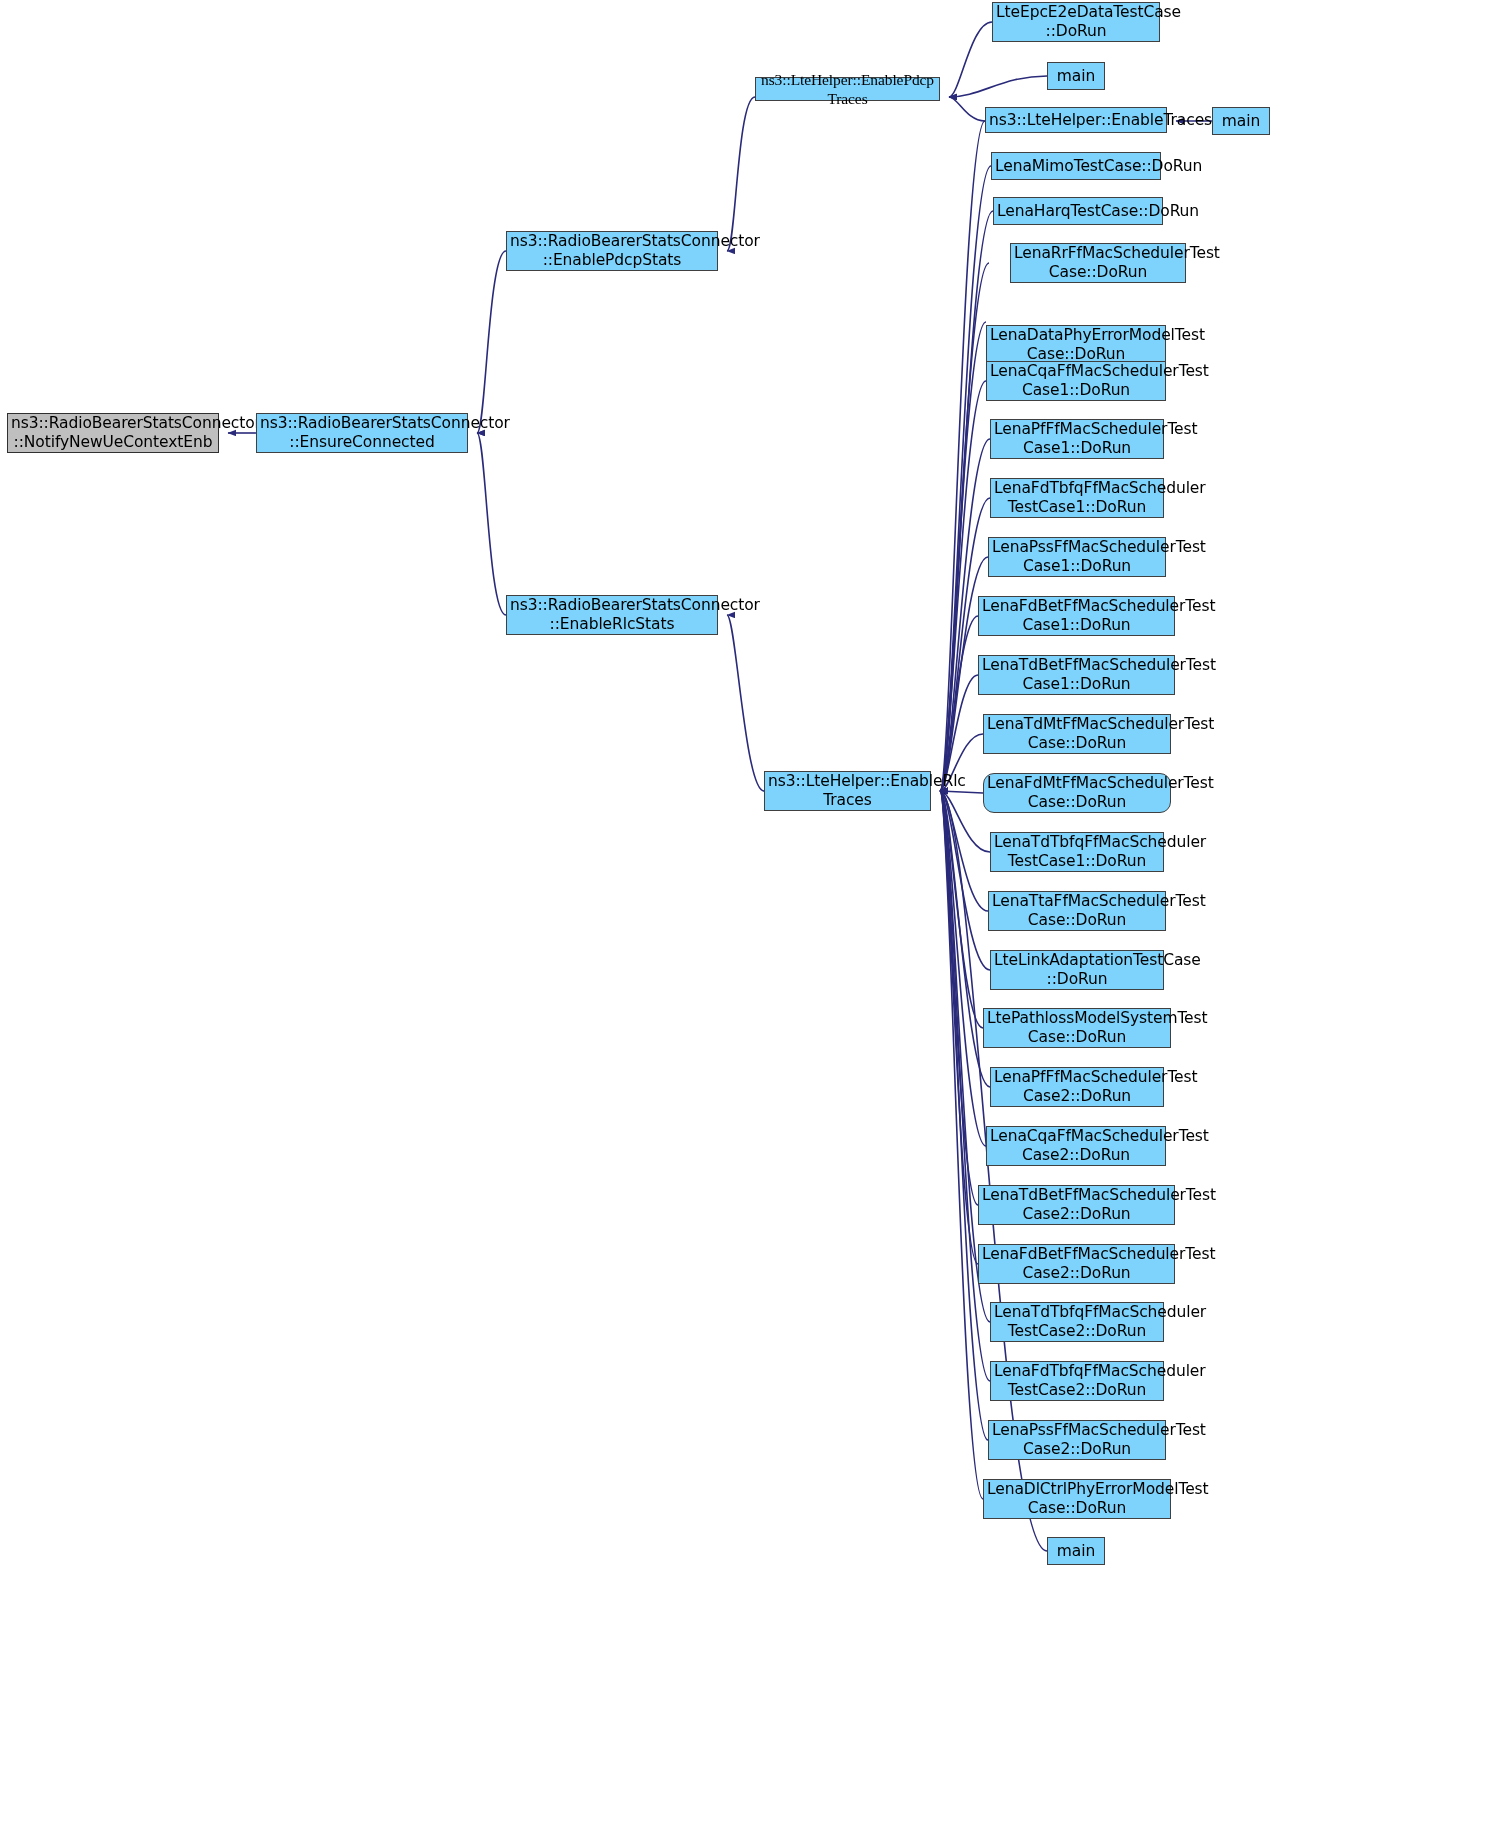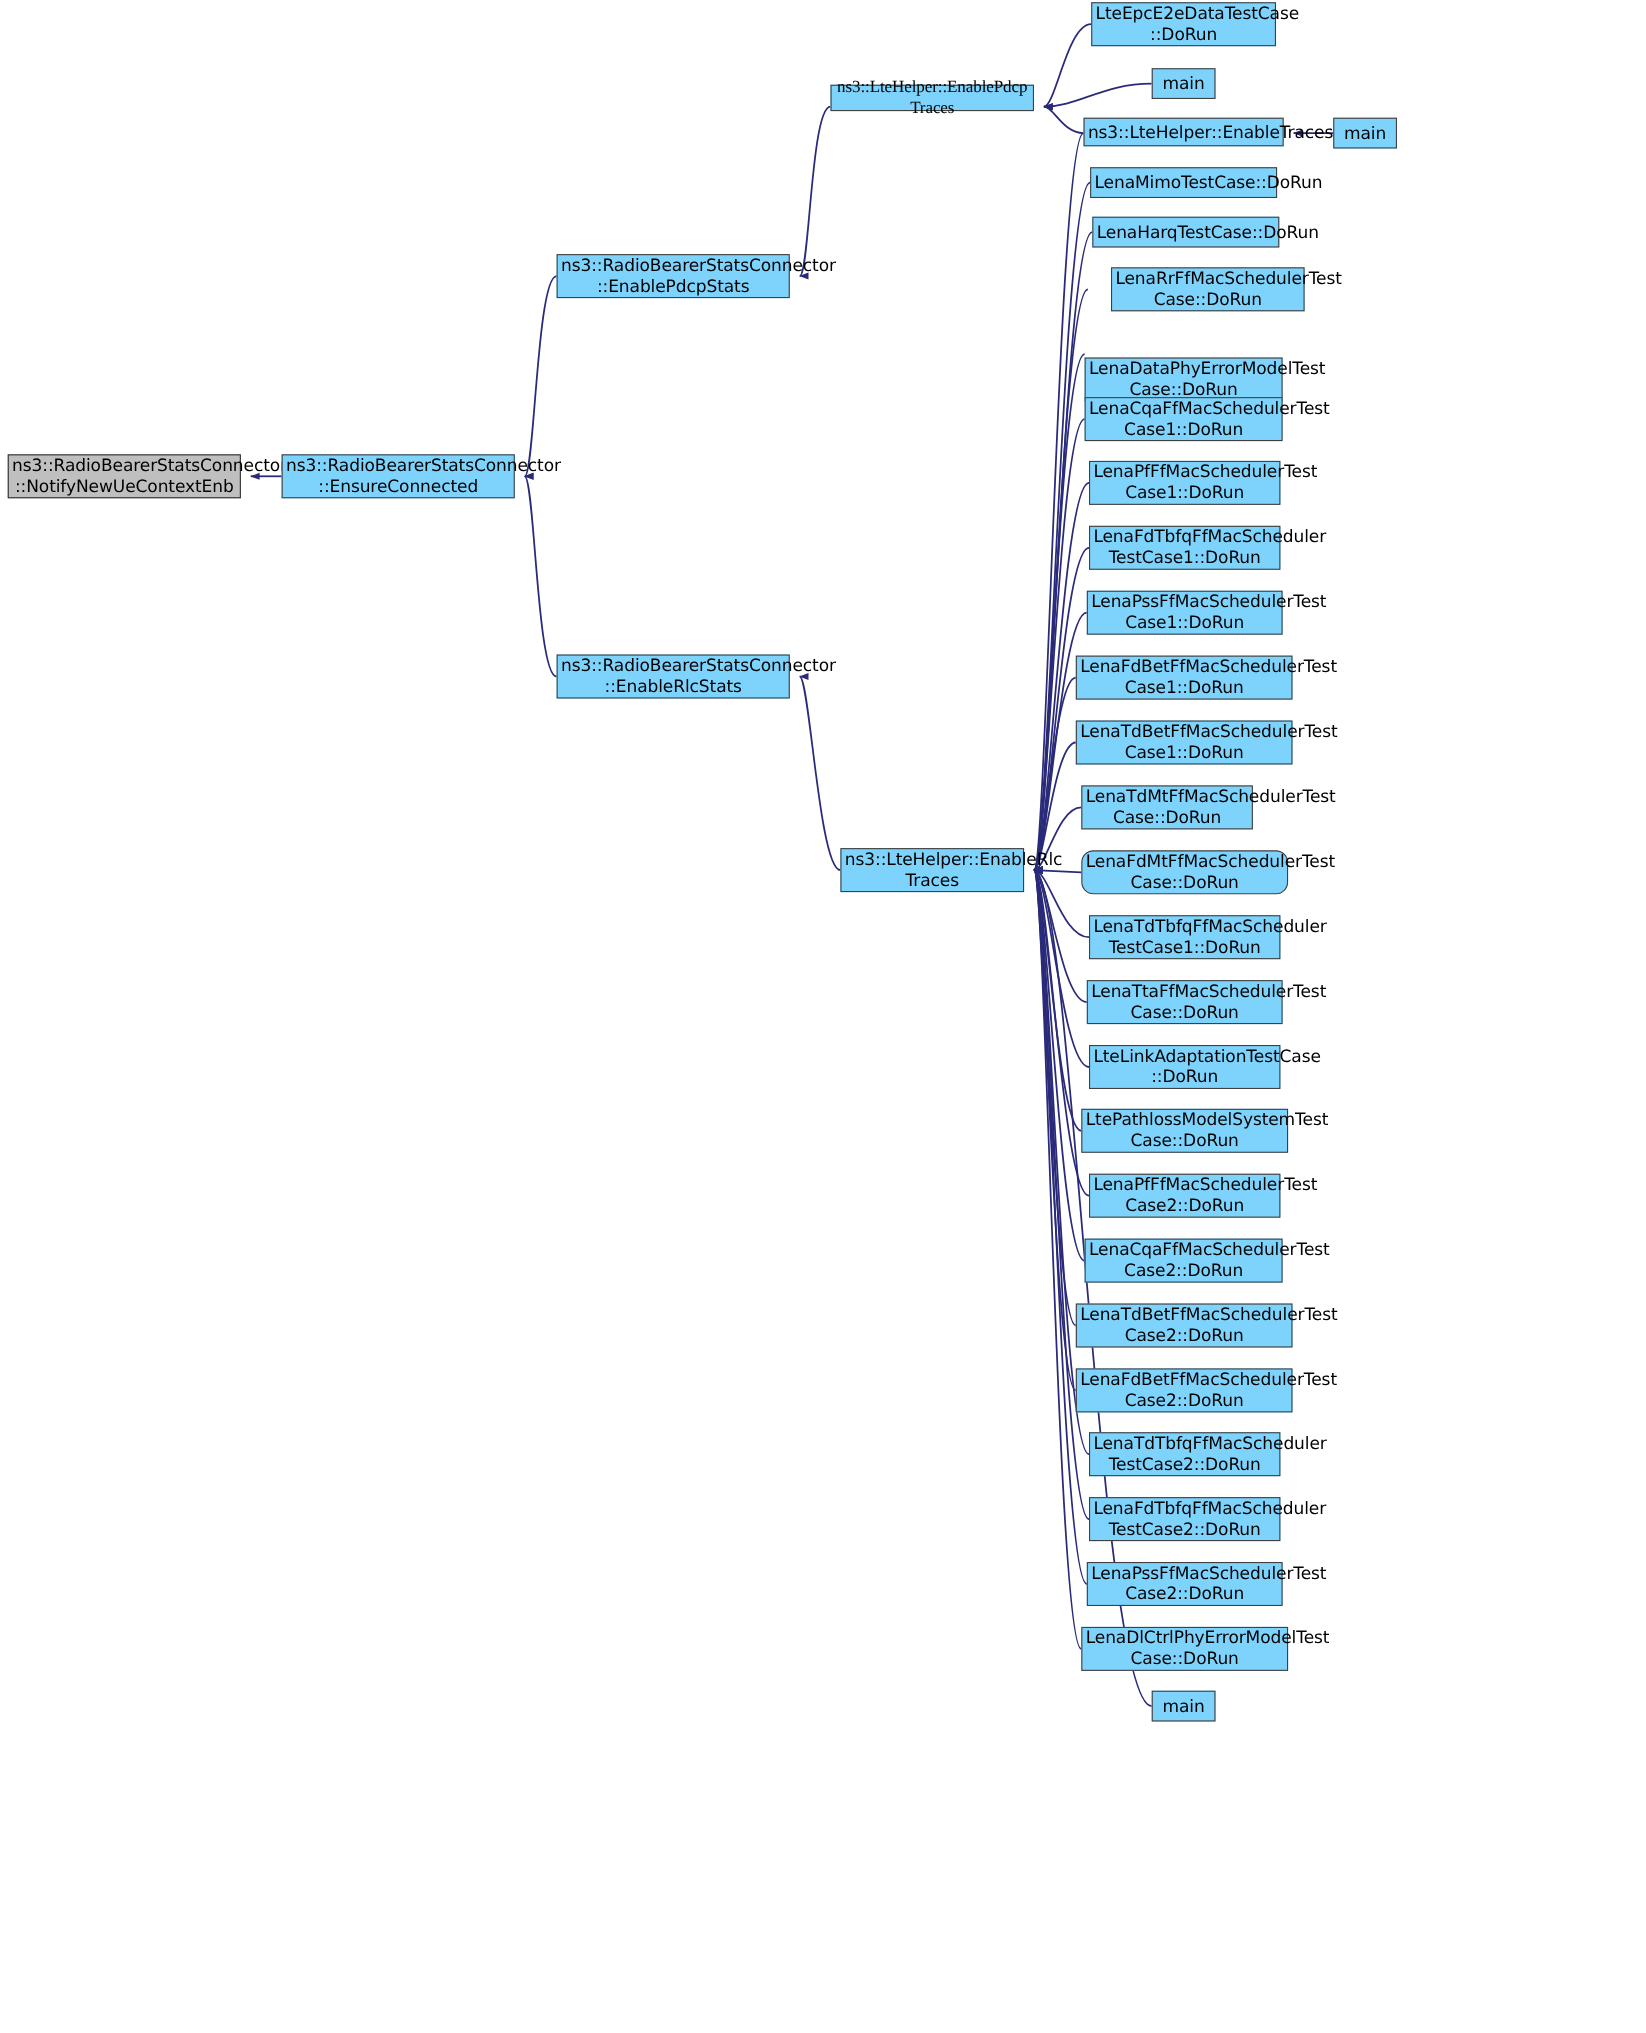--- a/index.html
+++ b/index.html
@@ -127,21 +127,21 @@
       <div class="node" style="left: 990px; top: 419px; width: 174px; height: 40px;"><span class="lbl">LenaPfFfMacSchedulerTest
 Case1::DoRun</span></div>
       <div class="node" style="left: 990px; top: 478px; width: 174px; height: 40px;"><span class="lbl">LenaFdTbfqFfMacScheduler
 TestCase1::DoRun</span></div>
       <div class="node" style="left: 988px; top: 537px; width: 178px; height: 40px;"><span class="lbl">LenaPssFfMacSchedulerTest
 Case1::DoRun</span></div>
       <div class="node" style="left: 978px; top: 596px; width: 197px; height: 40px;"><span class="lbl">LenaFdBetFfMacSchedulerTest
 Case1::DoRun</span></div>
       <div class="node" style="left: 978px; top: 655px; width: 197px; height: 40px;"><span class="lbl">LenaTdBetFfMacSchedulerTest
 Case1::DoRun</span></div>
-      <div class="node" style="left: 983px; top: 714px; width: 156px; height: 40px;"><span class="lbl">LenaTdMtFfMacSchedulerTest
+      <div class="node" style="left: 983px; top: 714px; width: 188px; height: 40px;"><span class="lbl">LenaTdMtFfMacSchedulerTest
 Case::DoRun</span></div>
       <div class="node" style="left: 983px; top: 773px; width: 188px; height: 40px; border-radius: 11px;"><span class="lbl">LenaFdMtFfMacSchedulerTest
 Case::DoRun</span></div>
       <div class="node" style="left: 990px; top: 832px; width: 174px; height: 40px;"><span class="lbl">LenaTdTbfqFfMacScheduler
 TestCase1::DoRun</span></div>
       <div class="node" style="left: 988px; top: 891px; width: 178px; height: 40px;"><span class="lbl">LenaTtaFfMacSchedulerTest
 Case::DoRun</span></div>
       <div class="node" style="left: 990px; top: 950px; width: 174px; height: 40px;"><span class="lbl">LteLinkAdaptationTestCase
 ::DoRun</span></div>
       <div class="node" style="left: 983px; top: 1008px; width: 188px; height: 40px; align-items: center;"><span class="lbl">LtePathlossModelSystemTest

